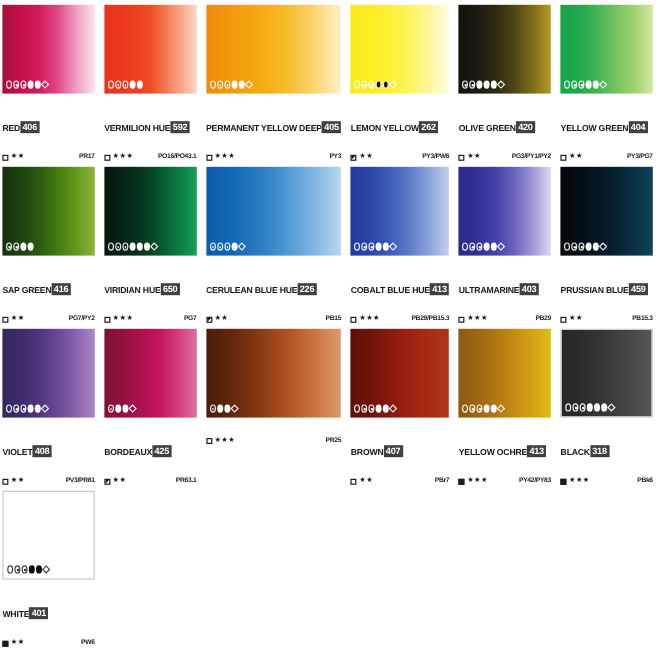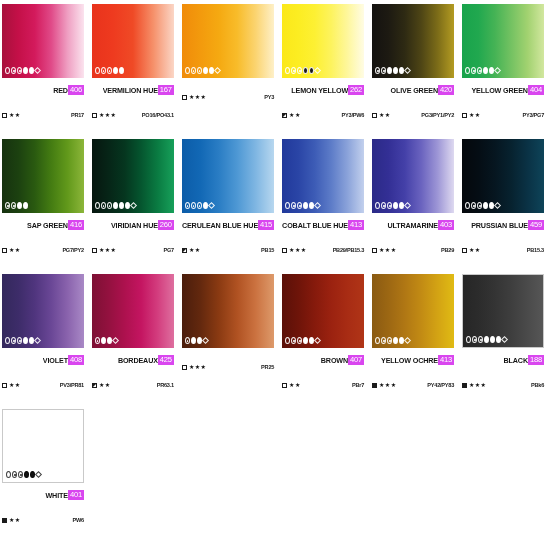--- a/index.html
+++ b/index.html
@@ -64,38 +64,38 @@
     transform:rotate(45deg);
   }
   
   .dark-icons .ico.ring,
   .dark-icons .ico.ringdot,
   .dark-icons .ico.diamond{border-color:rgba(0,0,0,.75);}
   .dark-icons .ico.ringdot:after{background:rgba(0,0,0,.8);}
   .dark-icons .ico.dark{background:#111;border-color:rgba(0,0,0,.8);}
 
   .namerow{
-    display:flex;align-items:center;justify-content:flex-end;
-    margin-top:6px;
+    display:flex;align-items:center;justify-content:flex-start;
+    margin-top:22px;
     height:12px;
   }
   .cname{
     font-size:7.2px;
     font-weight:bold;
     letter-spacing:-0.15px;
     color:#141414;
     white-space:nowrap;
     text-transform:uppercase;
     overflow:hidden;
   }
   .code{
     font-size:7.6px;
-    font-weight:normal;
+    font-weight:bold;
     color:#ffffff;
-    background:#d946ef;
+    background:#404040;
     padding:1px 2px 1px 2px;
     letter-spacing:-0.2px;
     line-height:1;
     flex:0 0 auto;
   }
   .metarow{
     display:flex;align-items:center;justify-content:space-between;
     margin-top:14px;
     height:10px;
   }
@@ -153,40 +153,44 @@
         <div class="icons">
           <span class="ico ring"></span>
           <span class="ico ringdot"></span>
           <span class="ico ringdot"></span>
           <span class="ico solid"></span>
           <span class="ico solid"></span>
         </div>
       </div>
       <div class="namerow">
         <span class="cname">VERMILION HUE</span>
-        <span class="code">167</span>
+        <span class="code">592</span>
       </div>
       <div class="metarow">
         <span class="metaleft">
           <span class="box "></span>
           <span class="stars">★★★</span>
         </span>
         <span class="pig">PO16/PO43.1</span>
       </div>
     </div>
     <div class="cell">
       <div class="swatch" style="background: linear-gradient(to right, rgb(240, 139, 10), rgb(243, 154, 13), rgb(245, 169, 17), rgb(248, 188, 42), rgb(251, 212, 112), rgb(254, 240, 200));">
         <div class="icons">
           <span class="ico ring"></span>
           <span class="ico ringdot"></span>
           <span class="ico ringdot"></span>
           <span class="ico solid"></span>
           <span class="ico solid"></span>
           <span class="ico diamond"></span>
         </div>
+      </div>
+      <div class="namerow">
+        <span class="cname">PERMANENT YELLOW DEEP</span>
+        <span class="code">405</span>
       </div>
       <div class="metarow">
         <span class="metaleft">
           <span class="box "></span>
           <span class="stars">★★★</span>
         </span>
         <span class="pig">PY3</span>
       </div>
     </div>
     <div class="cell">
@@ -286,21 +290,21 @@
           <span class="ico ringdot"></span>
           <span class="ico ringdot"></span>
           <span class="ico solid"></span>
           <span class="ico solid"></span>
           <span class="ico solid"></span>
           <span class="ico diamond"></span>
         </div>
       </div>
       <div class="namerow">
         <span class="cname">VIRIDIAN HUE</span>
-        <span class="code">260</span>
+        <span class="code">650</span>
       </div>
       <div class="metarow">
         <span class="metaleft">
           <span class="box "></span>
           <span class="stars">★★★</span>
         </span>
         <span class="pig">PG7</span>
       </div>
     </div>
     <div class="cell">
@@ -308,21 +312,21 @@
         <div class="icons">
           <span class="ico ringdot"></span>
           <span class="ico ringdot"></span>
           <span class="ico ringdot"></span>
           <span class="ico solid"></span>
           <span class="ico diamond"></span>
         </div>
       </div>
       <div class="namerow">
         <span class="cname">CERULEAN BLUE HUE</span>
-        <span class="code">415</span>
+        <span class="code">226</span>
       </div>
       <div class="metarow">
         <span class="metaleft">
           <span class="box half"></span>
           <span class="stars">★★</span>
         </span>
         <span class="pig">PB15</span>
       </div>
     </div>
     <div class="cell">
@@ -508,21 +512,21 @@
           <span class="ico ringdot"></span>
           <span class="ico ringdot"></span>
           <span class="ico solid"></span>
           <span class="ico solid"></span>
           <span class="ico solid"></span>
           <span class="ico diamond"></span>
         </div>
       </div>
       <div class="namerow">
         <span class="cname">BLACK</span>
-        <span class="code">188</span>
+        <span class="code">318</span>
       </div>
       <div class="metarow">
         <span class="metaleft">
           <span class="box full"></span>
           <span class="stars">★★★</span>
         </span>
         <span class="pig">PBk6</span>
       </div>
     </div>
     <div class="cell">

